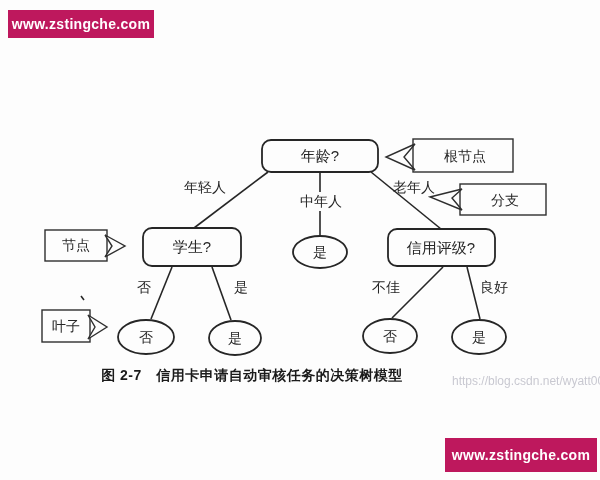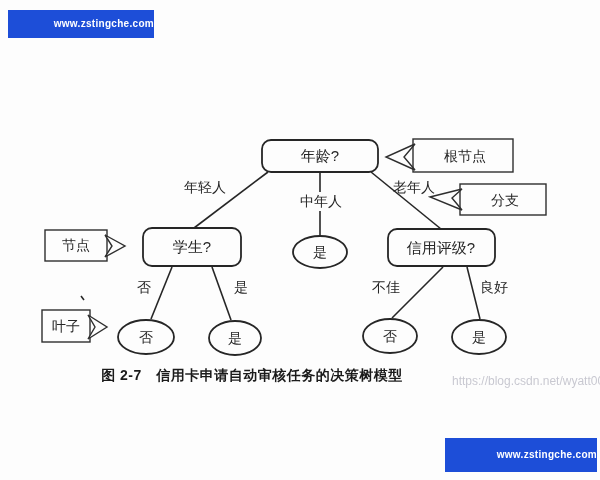--- a/index.html
+++ b/index.html
@@ -2,22 +2,22 @@
 <html><head>
 <meta charset="utf-8">
 <style>
   html,body{margin:0;padding:0;}
   body{
     width:600px;height:480px;position:relative;overflow:hidden;
     background:#fdfdfd;
     font-family:"Liberation Sans","DejaVu Sans",sans-serif;
   }
   .wm-box{
-    position:absolute;background:#1d4ed8;color:#ffffff;
-    font-weight:bold;font-size:10px;text-align:right;
+    position:absolute;background:#be185d;color:#ffffff;
+    font-weight:bold;font-size:14px;text-align:center;
     letter-spacing:0.3px;
   }
   .wm-top{left:8px;top:10px;width:146px;height:28px;line-height:28px;}
   .wm-bottom{left:445px;top:438px;width:152px;height:34px;line-height:34px;}
   svg text{
     fill:#262626;
     font-family:"Liberation Sans","DejaVu Sans",sans-serif;
   }
   .node-label{font-size:15px;}
   .edge-label{font-size:14px;}

